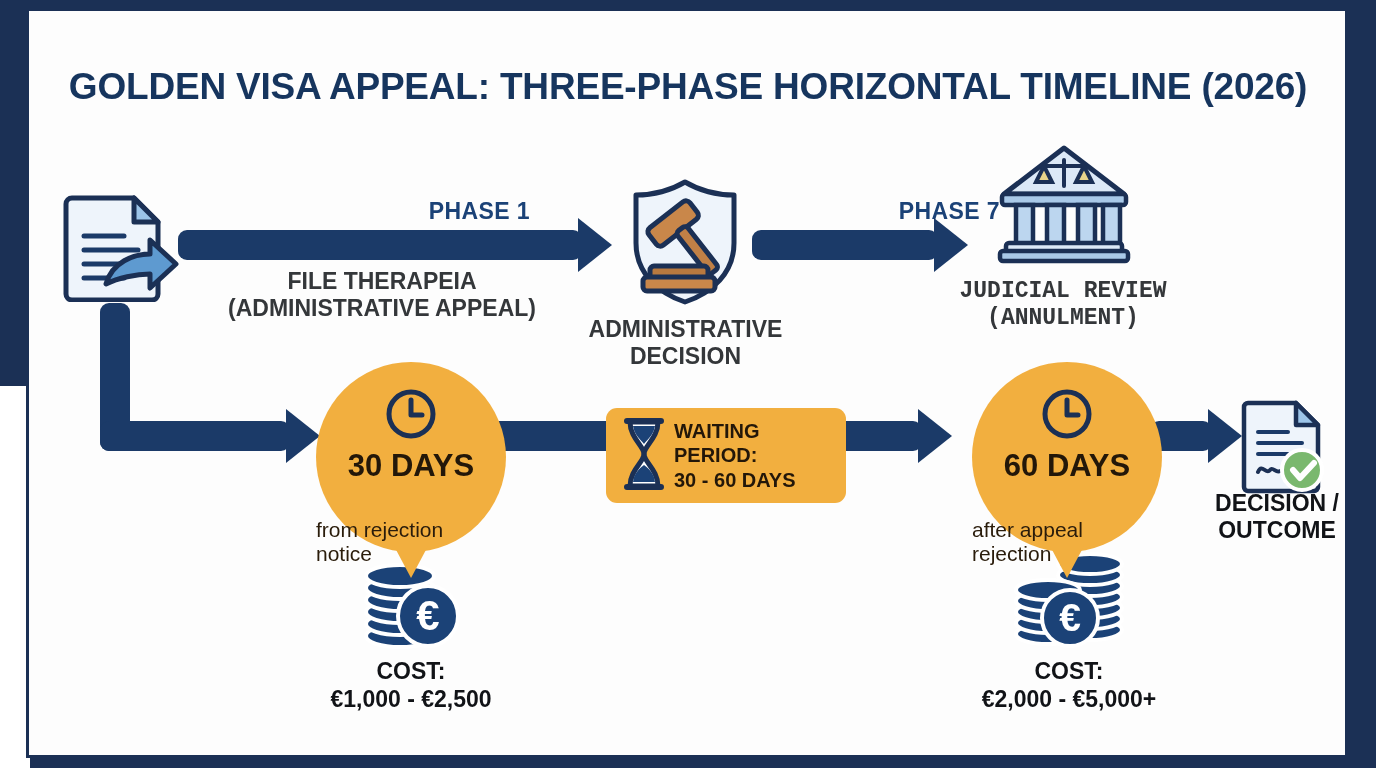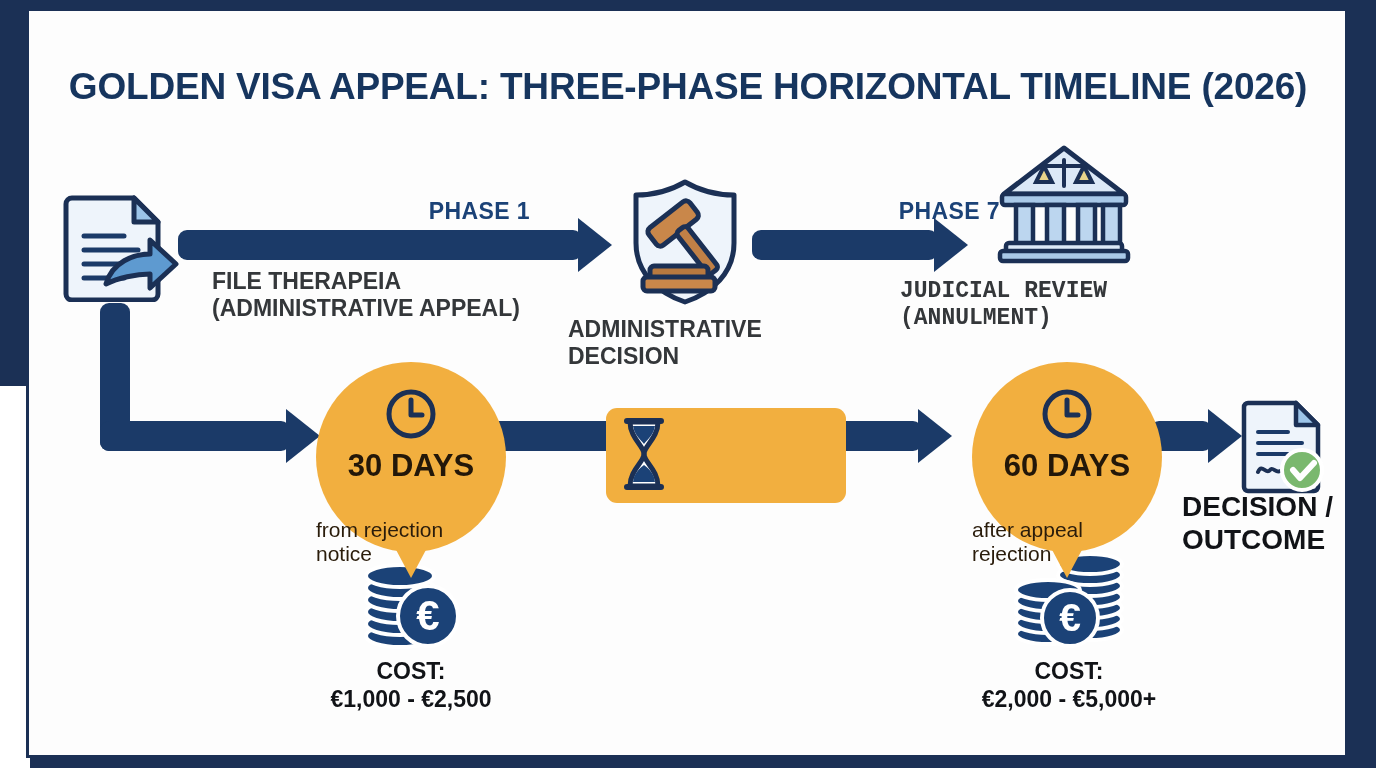--- a/index.html
+++ b/index.html
@@ -41,21 +41,21 @@
     color:#16355e;
     font-size:37px;
     font-weight:bold;
     letter-spacing:-0.2px;
     white-space:nowrap;
   }
 
   
   .lbl{
     position:absolute;
-    text-align:left;
+    text-align:center;
     color:#34373a;
     font-weight:bold;
     line-height:1.18;
     white-space:pre-line;
   }
   .phase{
     position:absolute;
     text-align:right;
     color:#1b4277;
     font-weight:bold;
@@ -220,20 +220,23 @@
     <div id="wait-box">
       <div style="margin-left:14px;">
         <svg width="48" height="74" viewBox="0 0 48 74">
           <path d="M7 4 h34 M7 70 h34" stroke="#1b3055" stroke-width="6" stroke-linecap="round"></path>
           <path d="M10 5 c0 16 14 24 14 32 c0 -8 14 -16 14 -32 z" fill="#ffffff" stroke="#1b3055" stroke-width="5" stroke-linejoin="round"></path>
           <path d="M10 69 c0 -16 14 -24 14 -32 c0 8 14 16 14 32 z" fill="#ffffff" stroke="#1b3055" stroke-width="5" stroke-linejoin="round"></path>
           <path d="M13 9 c1 8 7 13 11 18 c4 -5 10 -10 11 -18 z" fill="#1b4277"></path>
           <path d="M13 65 c1 -9 6 -13 11 -17 c5 4 10 8 11 17 z" fill="#1b4277"></path>
         </svg>
       </div>
+      <div id="wait-text">WAITING
+PERIOD:
+30 - 60 DAYS</div>
     </div>
 
     <div class="bubble" style="left:972px;top:362px;">
       <div class="tail"></div>
       <div class="clk">
         <svg width="52" height="52" viewBox="0 0 52 52">
           <circle cx="26" cy="26" r="22" fill="none" stroke="#1b3055" stroke-width="5"></circle>
           <path d="M26 12 v15 h11" fill="none" stroke="#1b3055" stroke-width="5" stroke-linecap="round" stroke-linejoin="round"></path>
         </svg>
       </div>
@@ -249,21 +252,21 @@
         <g stroke="#1b3a68" stroke-width="4" stroke-linecap="round">
           <line x1="18" y1="34" x2="48" y2="34"></line>
           <line x1="18" y1="45" x2="62" y2="45"></line>
           <line x1="18" y1="56" x2="62" y2="56"></line>
         </g>
         <path d="M18 74 c4 -9 8 3 12 -2 c3 -4 6 4 10 1" fill="none" stroke="#1b3055" stroke-width="4" stroke-linecap="round"></path>
         <circle cx="62" cy="72" r="20" fill="#7ab86e" stroke="#ffffff" stroke-width="4"></circle>
         <path d="M53 72 l7 8 l14 -15" fill="none" stroke="#ffffff" stroke-width="6" stroke-linecap="round" stroke-linejoin="round"></path>
       </svg>
     </div>
-    <div class="lbl" style="left:1182px;top:490px;width:190px;font-size:28px;color:#111317;">DECISION /
+    <div class="lbl" style="left:1182px;top:490px;width:190px;font-size:23px;color:#111317;">DECISION /
 OUTCOME</div>
 
     <div style="position:absolute;left:358px;top:560px;">
       <svg width="104" height="92" viewBox="0 0 104 92">
         <g fill="#1b4277" stroke="#ffffff" stroke-width="4">
           <ellipse cx="42" cy="76" rx="34" ry="11"></ellipse>
           <ellipse cx="42" cy="64" rx="34" ry="11"></ellipse>
           <ellipse cx="42" cy="52" rx="34" ry="11"></ellipse>
           <ellipse cx="42" cy="40" rx="34" ry="11"></ellipse>
           <ellipse cx="42" cy="28" rx="34" ry="11"></ellipse>

